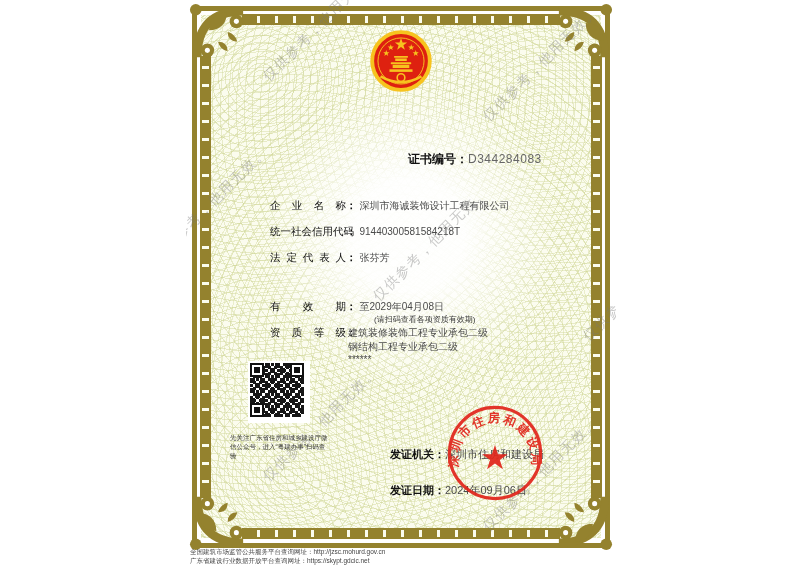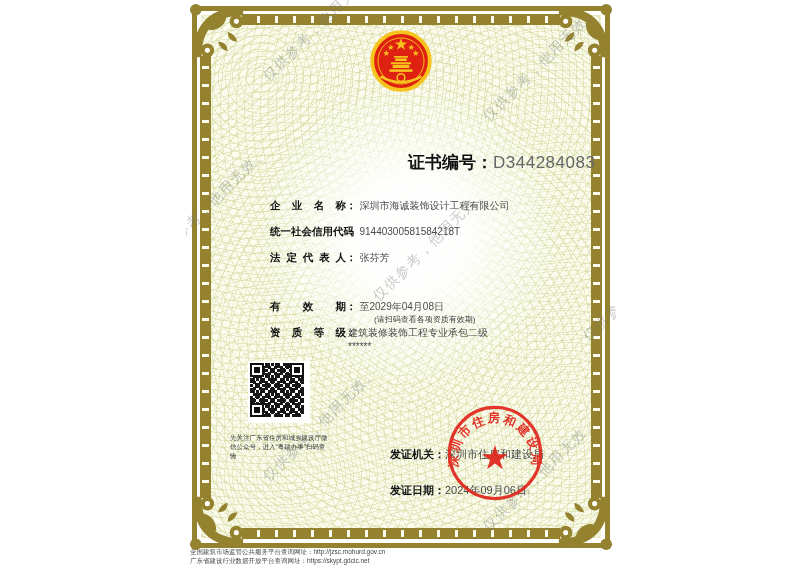--- a/index.html
+++ b/index.html
@@ -45,28 +45,28 @@
   .corner.tr{right:3px;top:3px;transform:rotate(90deg);}
   .corner.br{right:3px;bottom:15px;transform:rotate(180deg);}
   .corner.bl{left:3px;bottom:15px;transform:rotate(270deg);}
 
   .emblem{position:absolute;left:183px;top:28px;width:64px;height:66px;}
 
   .title{
     position:absolute;top:108px;left:0;width:100%;text-align:center;
     font-size:21px;font-weight:bold;color:#171717;letter-spacing:6px;
   }
-  .certno{position:absolute;left:222px;top:151px;font-size:17px;white-space:nowrap;}
+  .certno{position:absolute;left:222px;top:151px;font-size:12px;white-space:nowrap;}
   .certno .lbl{font-weight:bold;color:#111;}
   .certno .val{color:#666;letter-spacing:0.5px;}
 
   .row{position:absolute;left:84px;right:14px;white-space:nowrap;font-size:10.5px;}
   .flabel{
     display:inline-block;width:76px;vertical-align:top;
-    font-weight:bold;color:#111;
+    font-weight:normal;color:#111;
     text-align:justify;text-align-last:justify;
   }
   .fcolon{font-weight:bold;color:#111;}
   .fvalue{color:#4a4a4a;font-size:10px;margin-left:3px;}
   .note{position:absolute;left:162px;top:314px;font-size:8px;color:#3c3c3c;margin-left:26px;}
   .grades{position:absolute;left:162px;top:326px;font-size:10px;color:#4a4a4a;line-height:13.5px;}
 
   .qrbox{position:absolute;left:62px;top:361px;width:58px;height:58px;background:#fff;padding:2px;}
   .qr{
     position:relative;width:54px;height:54px;
@@ -203,20 +203,21 @@
     </div>
     <div class="row" style="top:300px;">
       <span class="flabel">有效期</span><span class="fcolon">：</span><span class="fvalue">至2029年04月08日</span>
     </div>
     <div class="note">(请扫码查看各项资质有效期)</div>
     <div class="row" style="top:326px;">
       <span class="flabel">资质等级</span><span class="fcolon">：</span>
     </div>
     <div class="grades">
       <div>建筑装修装饰工程专业承包二级</div>
+      <div>钢结构工程专业承包二级</div>
       <div>******</div>
     </div>
 
     <div class="qrbox">
       <div class="qr">
         <span class="qf tl"></span>
         <span class="qf tr"></span>
         <span class="qf bl"></span>
       </div>
     </div>

